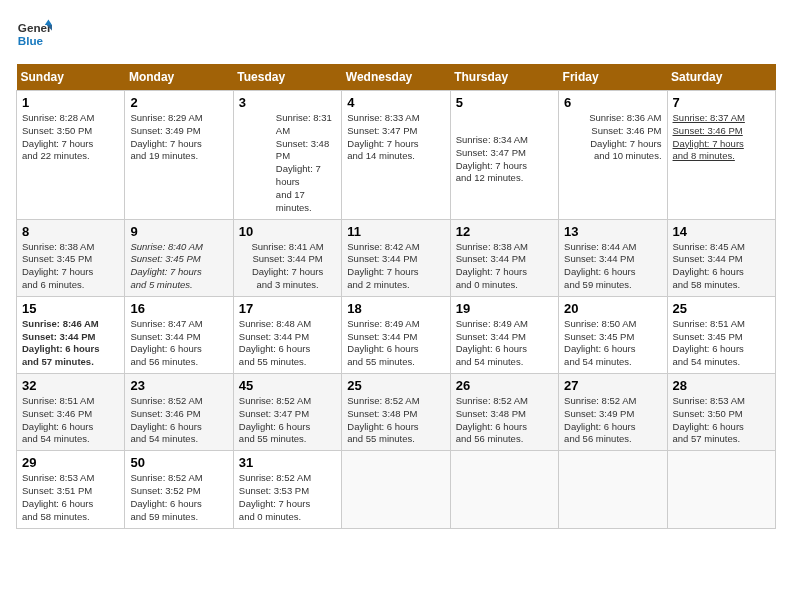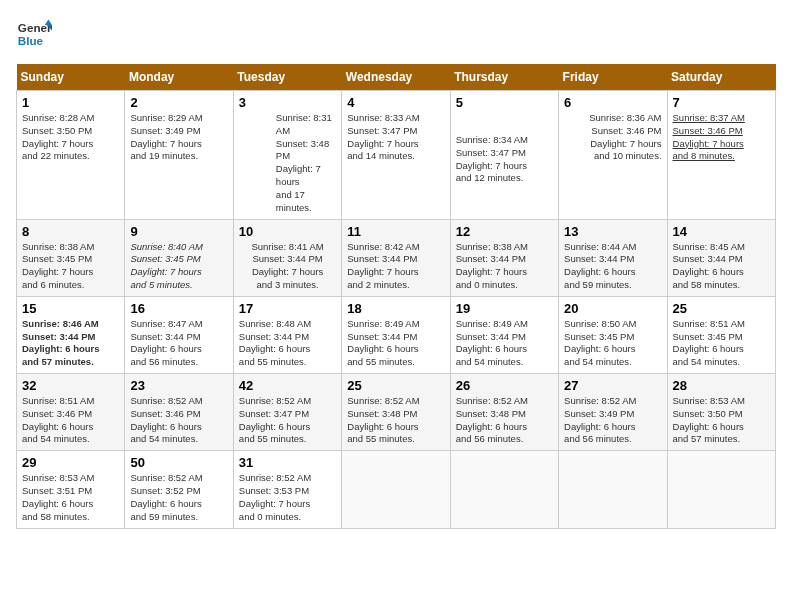--- a/index.html
+++ b/index.html
@@ -258,21 +258,21 @@
 and 54 minutes.</div>
         </td>
         <td>
           <div class="day-num">23</div>
           <div class="day-info" style="white-space: pre-line;">Sunrise: 8:52 AM
 Sunset: 3:46 PM
 Daylight: 6 hours
 and 54 minutes.</div>
         </td>
         <td>
-          <div class="day-num">42</div>
+          <div class="day-num">45</div>
           <div class="day-info" style="white-space: pre-line;">Sunrise: 8:52 AM
 Sunset: 3:47 PM
 Daylight: 6 hours
 and 55 minutes.</div>
         </td>
         <td>
           <div class="day-num">25</div>
           <div class="day-info" style="white-space: pre-line;">Sunrise: 8:52 AM
 Sunset: 3:48 PM
 Daylight: 6 hours

